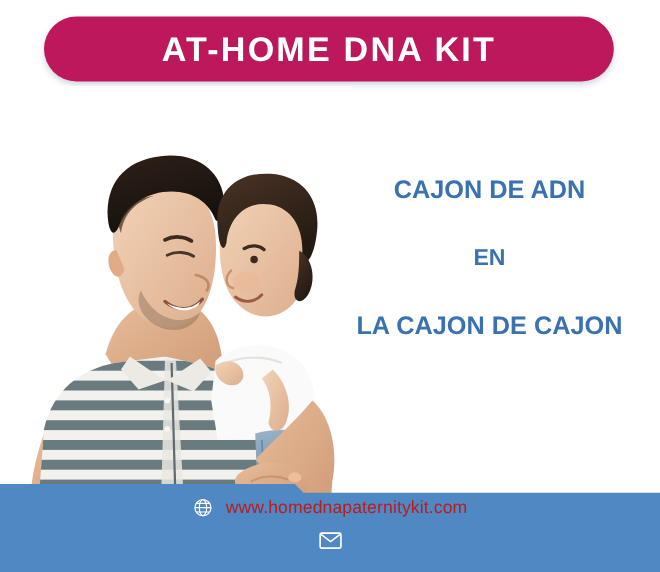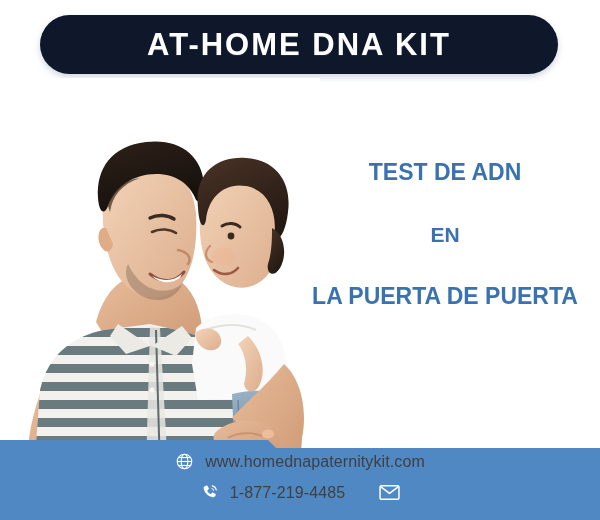--- a/index.html
+++ b/index.html
@@ -20,21 +20,21 @@
     overflow: hidden;
   }
 
   
   .title-banner {
     position: absolute;
     left: 40px;
     top: 15px;
     width: 518px;
     height: 59px;
-    background: #0f172a;
+    background: #be185d;
     border-radius: 30px;
     box-shadow: 0 3px 6px rgba(120, 140, 165, 0.35);
     display: flex;
     align-items: center;
     justify-content: center;
     box-sizing: border-box;
   }
   .title-banner .title-text {
     color: #ffffff;
     font-size: 31px;
@@ -115,21 +115,21 @@
     width: 600px;
     justify-content: center;
     gap: 34px;
   }
   .footer-item {
     display: flex;
     align-items: center;
     gap: 11px;
   }
   .footer-text {
-    color: #404040;
+    color: #b91c1c;
     font-size: 16px;
     font-weight: normal;
     letter-spacing: 0.1px;
     line-height: 1;
   }
   .ico {
     display: inline-flex;
     align-items: center;
     justify-content: center;
     flex: 0 0 auto;
@@ -260,23 +260,23 @@
 
         <path d="M218 352 C234 340 258 340 272 350 C284 358 282 374 268 378
                  C248 384 226 378 216 366 C212 360 213 356 218 352 Z" fill="url(#skinA)"></path>
         <path d="M228 360 C238 354 252 354 262 358" stroke="#b9805d" stroke-width="1.8" fill="none" opacity="0.6"></path>
         <ellipse cx="268" cy="356" rx="6" ry="4.5" fill="#f0c3a3" opacity="0.8"></ellipse>
       </g>
     </svg>
   </div>
 
   <div class="headline-block">
-    <div class="headline-line l1">TEST DE ADN</div>
+    <div class="headline-line l1">CAJON DE ADN</div>
     <div class="headline-line l2">EN</div>
-    <div class="headline-line l3">LA PUERTA DE PUERTA</div>
+    <div class="headline-line l3">LA CAJON DE CAJON</div>
   </div>
 
   <div class="footer">
     <svg class="footer-shape" viewBox="0 0 600 80" xmlns="http://www.w3.org/2000/svg">
       <path d="M0 0 L268 0 L276 8 L600 8 L600 80 L0 80 Z" fill="#5088c4"></path>
     </svg>
 
     <div class="footer-content">
 
       <div class="footer-row row-1">
@@ -288,34 +288,20 @@
               <line x1="2.8" y1="12" x2="21.2" y2="12"></line>
               <line x1="4.2" y1="7" x2="19.8" y2="7"></line>
               <line x1="4.2" y1="17" x2="19.8" y2="17"></line>
             </svg>
           </span>
           <span class="footer-text">www.homednapaternitykit.com</span>
         </div>
       </div>
 
       <div class="footer-row row-2">
-        <div class="footer-item">
-          <span class="ico">
-            <svg width="19" height="19" viewBox="0 0 24 24">
-              <path d="M7.6 3.4c0.7-0.5 1.6-0.3 2 0.5l1.4 2.5c0.35 0.65 0.2 1.45-0.37 1.9
-                       l-1.1 0.85c-0.3 0.25-0.4 0.65-0.22 1c0.8 1.6 2.1 2.9 3.7 3.7
-                       c0.35 0.18 0.75 0.08 1-0.22l0.85-1.1c0.45-0.57 1.25-0.72 1.9-0.37
-                       l2.5 1.4c0.8 0.4 1 1.3 0.5 2l-1 1.4c-0.6 0.85-1.7 1.2-2.7 0.9
-                       C10.6 17.2 6.3 12.9 4.7 7.2c-0.3-1 0.05-2.1 0.9-2.7z" fill="#ffffff"></path>
-              <path d="M15.4 3.6c2.6 0.5 4.6 2.5 5.1 5.1" stroke="#ffffff" stroke-width="1.4" fill="none" stroke-linecap="round"></path>
-              <path d="M15.1 7.1c1 0.35 1.8 1.15 2.1 2.2" stroke="#ffffff" stroke-width="1.3" fill="none" stroke-linecap="round"></path>
-            </svg>
-          </span>
-          <span class="footer-text">1-877-219-4485</span>
-        </div>
 
         <div class="footer-item">
           <span class="ico">
             <svg width="21" height="17" viewBox="0 0 24 18" fill="none" stroke="#ffffff" stroke-width="1.7" stroke-linejoin="round">
               <rect x="1.2" y="1.2" width="21.6" height="15.6" rx="1.6"></rect>
               <path d="M1.8 2.2 L12 10 L22.2 2.2"></path>
             </svg>
           </span>
         </div>
       </div>

